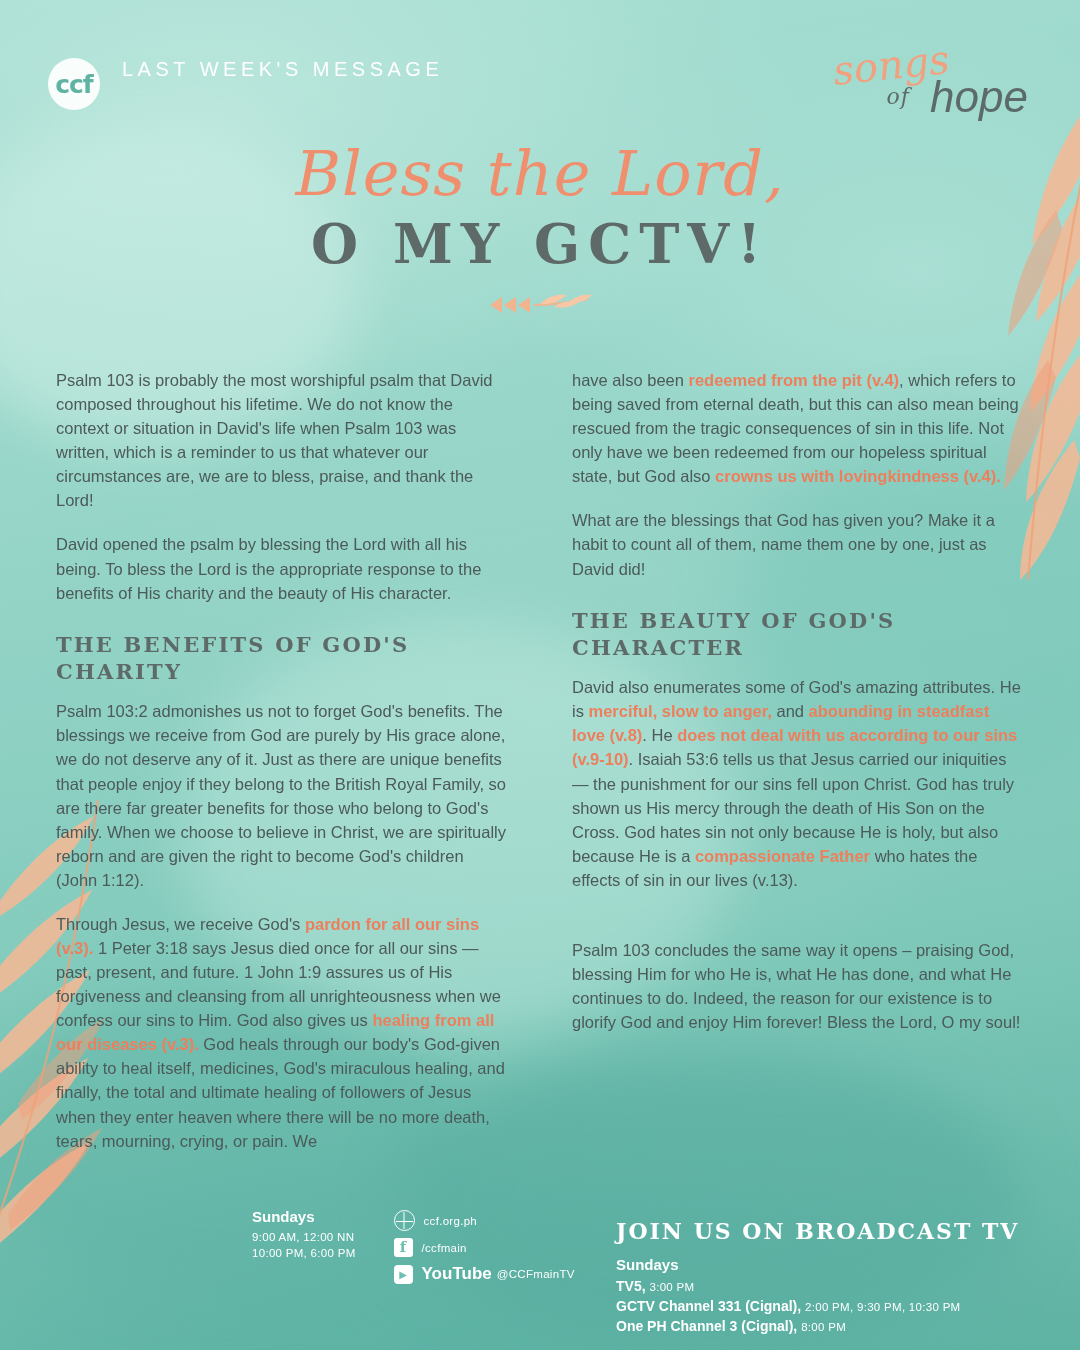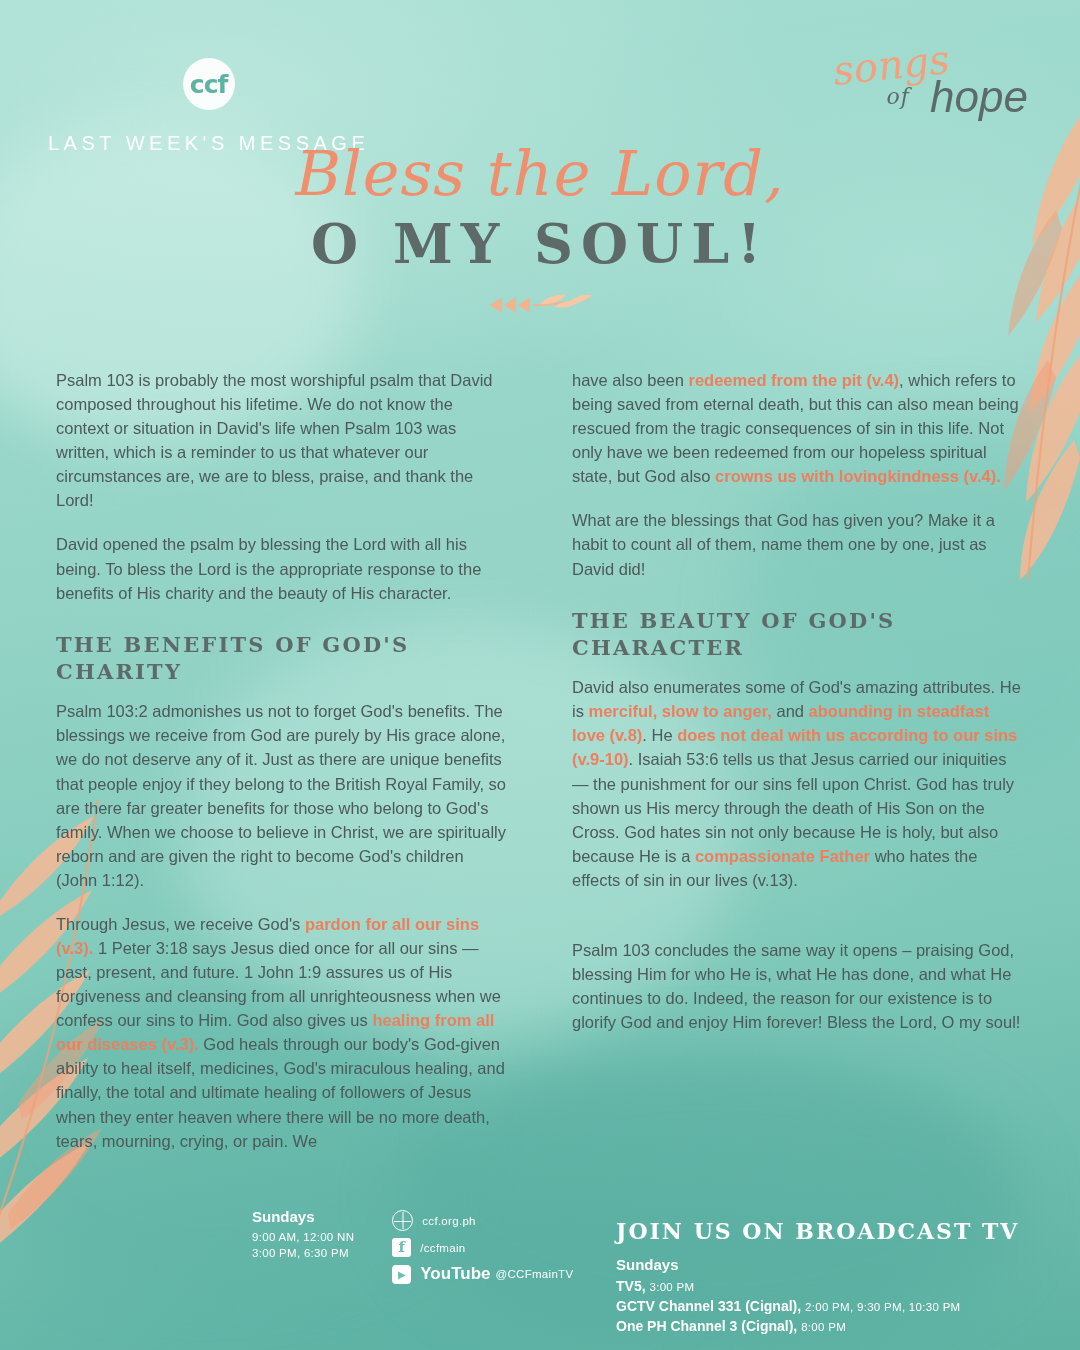--- a/index.html
+++ b/index.html
@@ -37,23 +37,22 @@
   .b3 { left: 180px;  top: 620px;  width: 560px; height: 420px; background: rgba(206,240,232,0.35); }
   .b4 { left: -40px;  bottom: 60px; width: 500px; height: 300px; background: rgba(96,180,166,0.5); }
   .b5 { right: 60px;  bottom: 0px; width: 620px; height: 300px; background: rgba(86,172,158,0.55); }
 
   
   .header {
     position: absolute;
     top: 58px;
     left: 48px;
     display: flex;
-    align-items: center;
+    align-items: flex-start;
     gap: 22px;
-    flex-direction: column;
   }
   .ccf-logo {
     width: 52px;
     height: 52px;
     border-radius: 50%;
     background: rgba(255,255,255,0.92);
     display: flex;
     align-items: center;
     justify-content: center;
     color: #5fb3a3;
@@ -323,21 +322,21 @@
   </div>
 
   <div class="songs-of-hope">
     <div class="soh-songs">songs</div>
     <div class="soh-of">of</div>
     <div class="soh-hope">hope</div>
   </div>
 
   <div class="title-block">
     <div class="title-script">Bless the Lord,</div>
-    <div class="title-main">O MY SOUL!</div>
+    <div class="title-main">O MY GCTV!</div>
     <div class="leaf-divider">
       <svg viewBox="0 0 120 26" width="120" height="26">
         <g fill="#f2b48e">
           <path d="M10 13 L22 5 L22 21 Z"></path>
           <path d="M24 13 L36 5 L36 21 Z"></path>
           <path d="M38 13 L50 5 L50 21 Z"></path>
         </g>
         <g stroke="#f2b48e" stroke-width="2" fill="none">
           <path d="M54 13 C70 13 86 11 108 7"></path>
         </g>
@@ -370,21 +369,21 @@
 
   </div>
 
   <div class="footer">
 
     <div class="footer-online">
       <div class="online-cols">
         <div>
           <div class="f-sub">Sundays</div>
           <div class="f-line sm">9:00 AM, 12:00 NN</div>
-          <div class="f-line sm">3:00 PM, 6:30 PM</div>
+          <div class="f-line sm">10:00 PM, 6:00 PM</div>
         </div>
         <div class="channels">
           <div class="chan-row">
             <span class="ic ic-globe"></span>
             <span class="sm">ccf.org.ph</span>
           </div>
           <div class="chan-row">
             <span class="ic ic-fb">f</span>
             <span class="sm">/ccfmain</span>
           </div>

